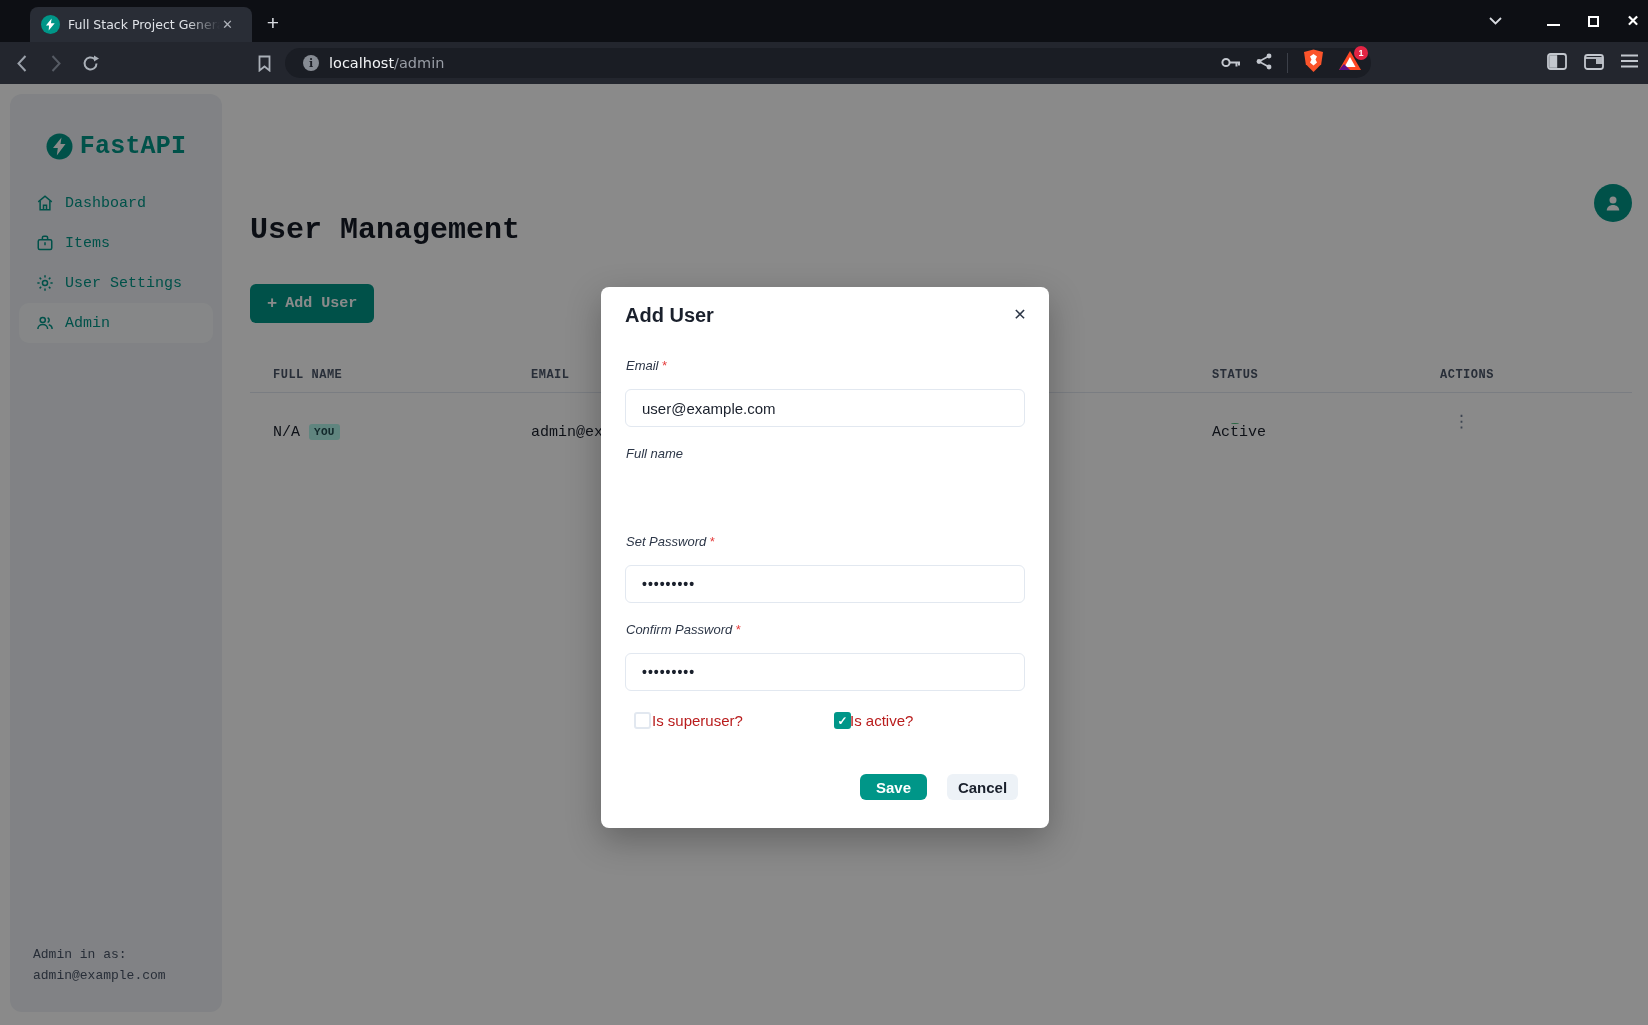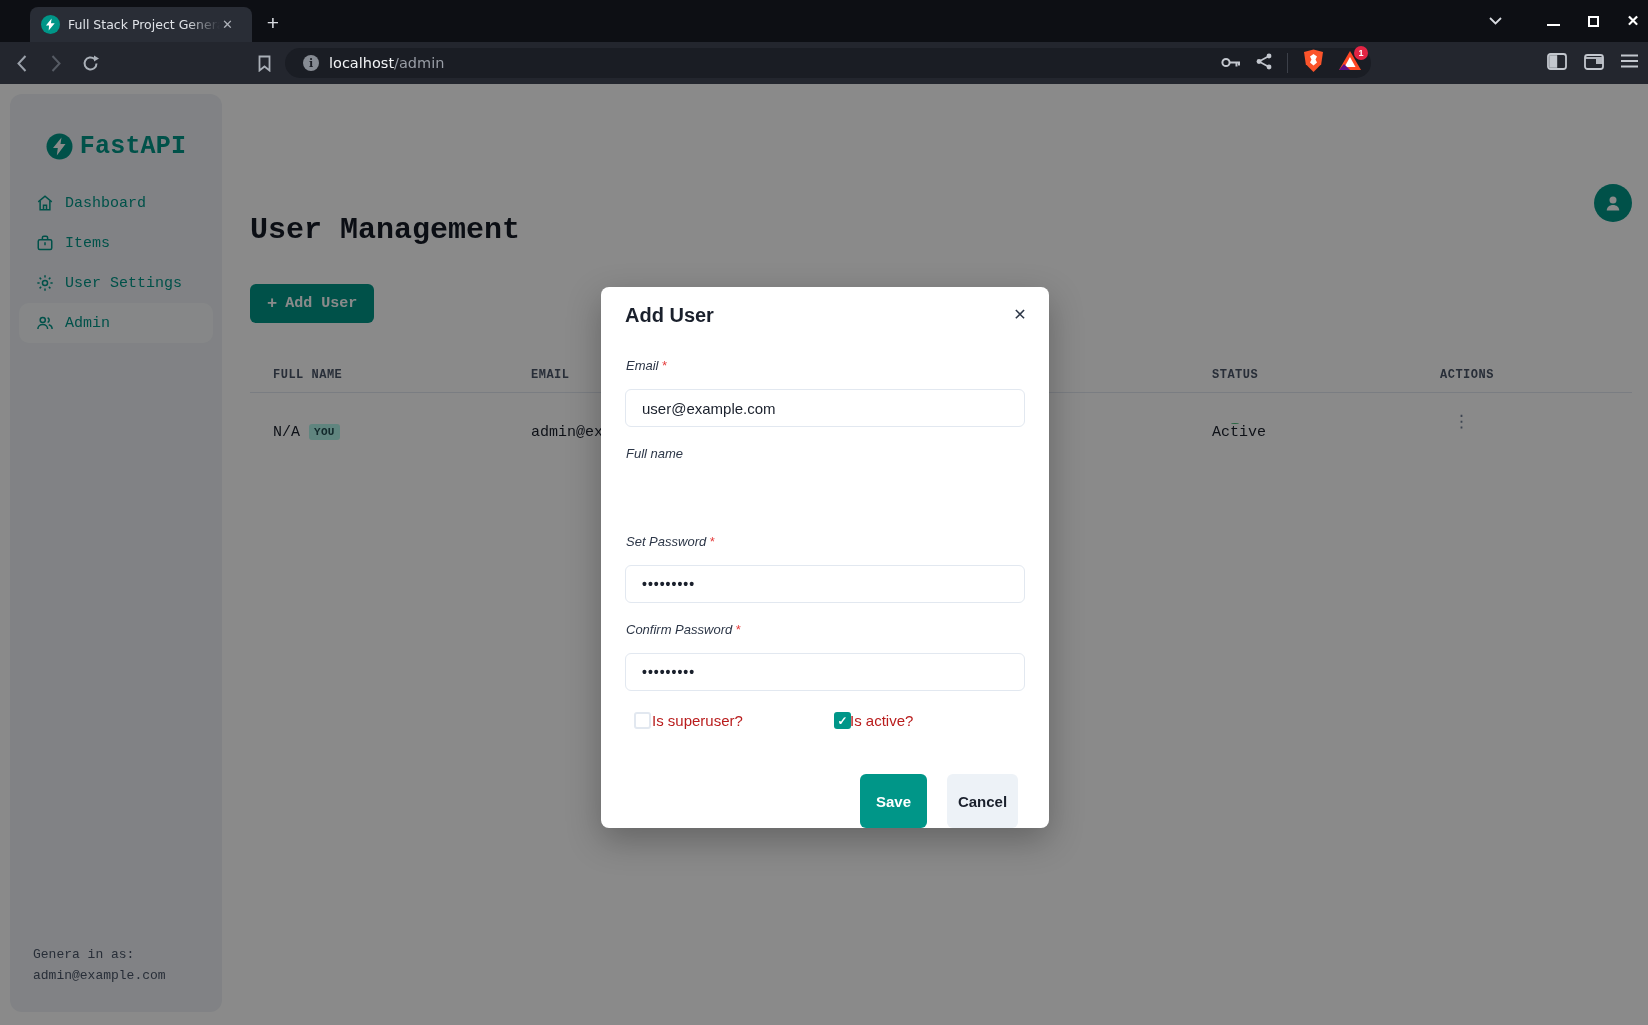--- a/index.html
+++ b/index.html
@@ -87,21 +87,21 @@
   .f-input { position:absolute; left:24px; width:400px; height:38px; border:1px solid #e2e8f0;
              border-radius:6px; padding:0 16px; font-size:15px; color:#1a202c; background:#fff;
              font-family:inherit; outline:none; }
   .f-input.pw { font-size:14px; letter-spacing:1px; font-weight:700; }
   .chk-row { position:absolute; left:0; top:424px; width:448px; height:20px; }
   .chk { position:absolute; top:1px; width:17px; height:17px; border-radius:3px; }
   .chk.unchecked { border:2px solid #e2e8f0; background:#fff; }
   .chk.checked { background:#009688; color:#fff; font-size:12px; font-weight:700; display:flex;
                  align-items:center; justify-content:center; }
   .chk-label { position:absolute; top:1px; font-size:15px; color:#b91c1c; }
-  .btn { position:absolute; top:487px; height:54px; border:none; border-radius:6px; font-size:15px;
+  .btn { position:absolute; top:487px; height:26px; border:none; border-radius:6px; font-size:15px;
          font-weight:700; font-family:inherit; }
   .btn-save { left:259px; width:67px; background:#009688; color:#fff; }
   .btn-cancel { left:346px; width:71px; background:#edf2f7; color:#1a202c; }
 </style>
 </head>
 <body>
 
 <div id="root">
 
   <div class="tabstrip">
@@ -256,21 +256,21 @@
             <svg width="18" height="18" viewBox="0 0 24 24" fill="none" stroke="currentColor" stroke-width="2">
                 <circle cx="9" cy="8" r="3.4"></circle>
                 <path d="M2.5 20c0-3.6 2.9-6 6.5-6s6.5 2.4 6.5 6"></path>
                 <path d="M15.5 5a3.4 3.4 0 0 1 0 6.3M17 14.3c2.6 0.7 4.5 2.8 4.5 5.7"></path>
               </svg>
           </span>
           <span>Admin</span>
         </div>
       </div>
       <div class="side-footer">
-        <div>Genera in as:</div>
+        <div>Admin in as:</div>
         <div>admin@example.com</div>
       </div>
     </div>
 
     <div class="page-title">User Management</div>
 
     <button class="add-user-btn">
       <span class="plus-glyph">+</span>
       <span>Add User</span>
     </button>

